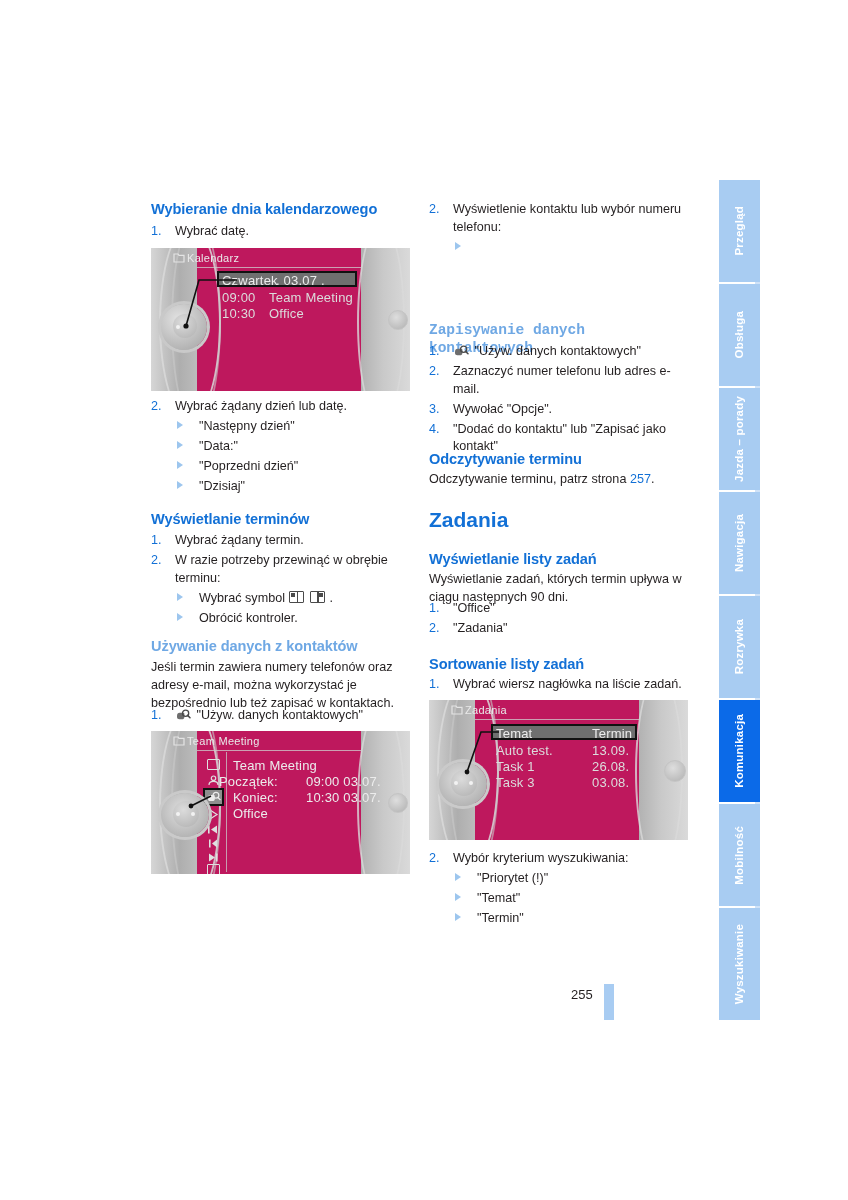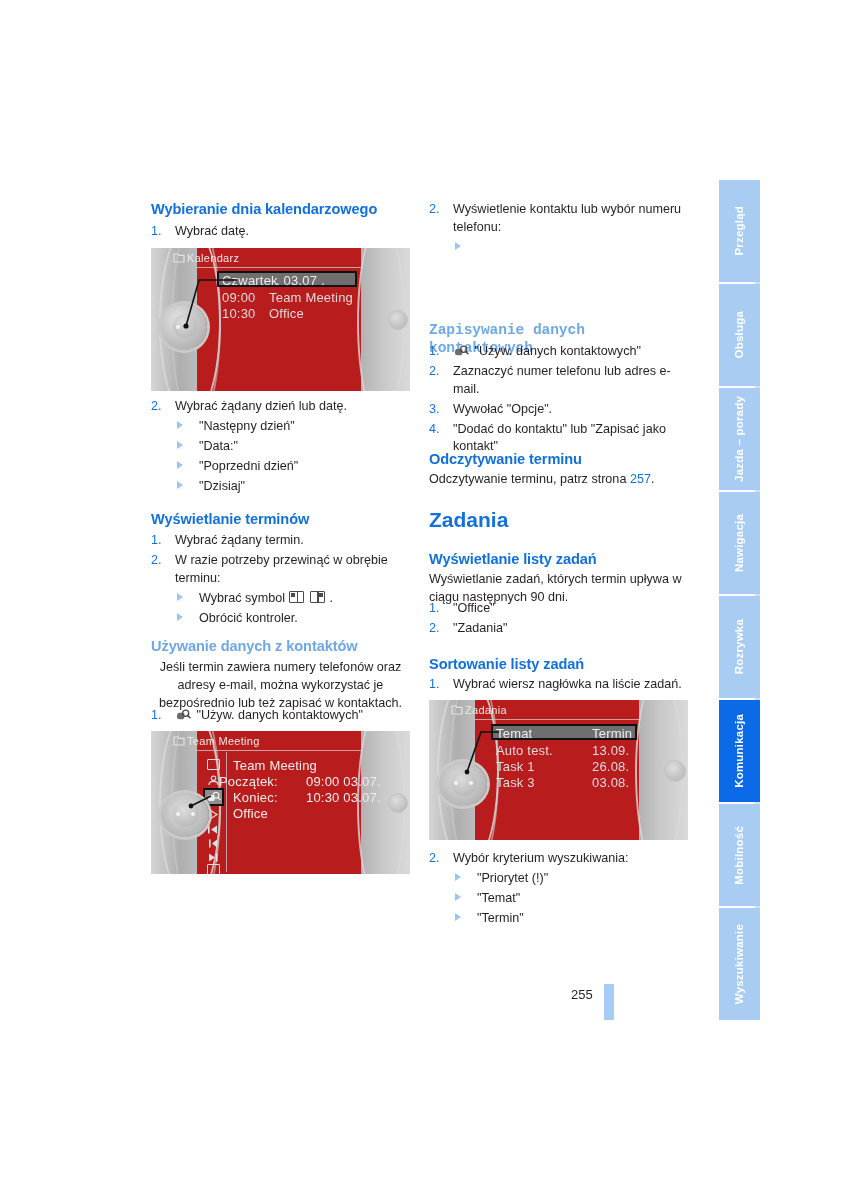--- a/index.html
+++ b/index.html
@@ -105,21 +105,21 @@
     background:#4a4a4a;
   }
   .sym-hand{
     display:inline-block;width:16px;height:12px;vertical-align:-2px;
     position:relative;margin-right:2px;
   }
 
   
   .fig{
     position:absolute;
-    background:#b91c1c;
+    background:#be185d;
     overflow:hidden;
   }
   .fig-inner{ position:absolute; inset:0; }
 
   .scr-title{
     position:absolute; left:0; right:0; top:0; height:20px;
     color:#e9e9e9; font-size:11px; display:flex; align-items:center;
     padding-left:38px; box-sizing:border-box;
     letter-spacing:.3px;
   }
@@ -273,21 +273,21 @@
           <li>
             <span class="tri-mark"></span>
             <span>Obrócić kontroler.</span>
           </li>
         </ul>
       </li>
     </ol>
 
     <h2 class="sec faded" style="position:absolute;top:637px;left:0;width:259px;">Używanie danych z kontaktów</h2>
 
-    <p class="body" style="position:absolute;top:658px;left:0;width:259px;text-align:center;">Jeśli termin zawiera numery telefonów oraz adresy e-mail, można wykorzystać je bezpośrednio lub też zapisać w kontaktach.</p>
+    <p class="body" style="position:absolute;top:658px;left:0;width:259px;">Jeśli termin zawiera numery telefonów oraz adresy e-mail, można wykorzystać je bezpośrednio lub też zapisać w kontaktach.</p>
 
     <ol class="steps" style="position:absolute;top:707px;left:0;width:259px;">
       <li>
         <span class="num">1.</span>
         <span class="sym-hand">
           <svg width="16" height="12" viewBox="0 0 16 12">
             <path d="M2 7c0-2 1-3.2 2.6-3.2h3.2c1 0 1.6.5 1.6 1.3V8c0 1.4-1 2.3-2.5 2.3H4.4C3 10.3 2 9.3 2 8z" fill="#6d6d6d"></path>
             <circle cx="10.6" cy="4.2" r="3.1" fill="none" stroke="#4a4a4a" stroke-width="1.3"></circle>
             <path d="M12.6 6.4 L15 8.8" stroke="#4a4a4a" stroke-width="1.5" stroke-linecap="round"></path>
           </svg>

